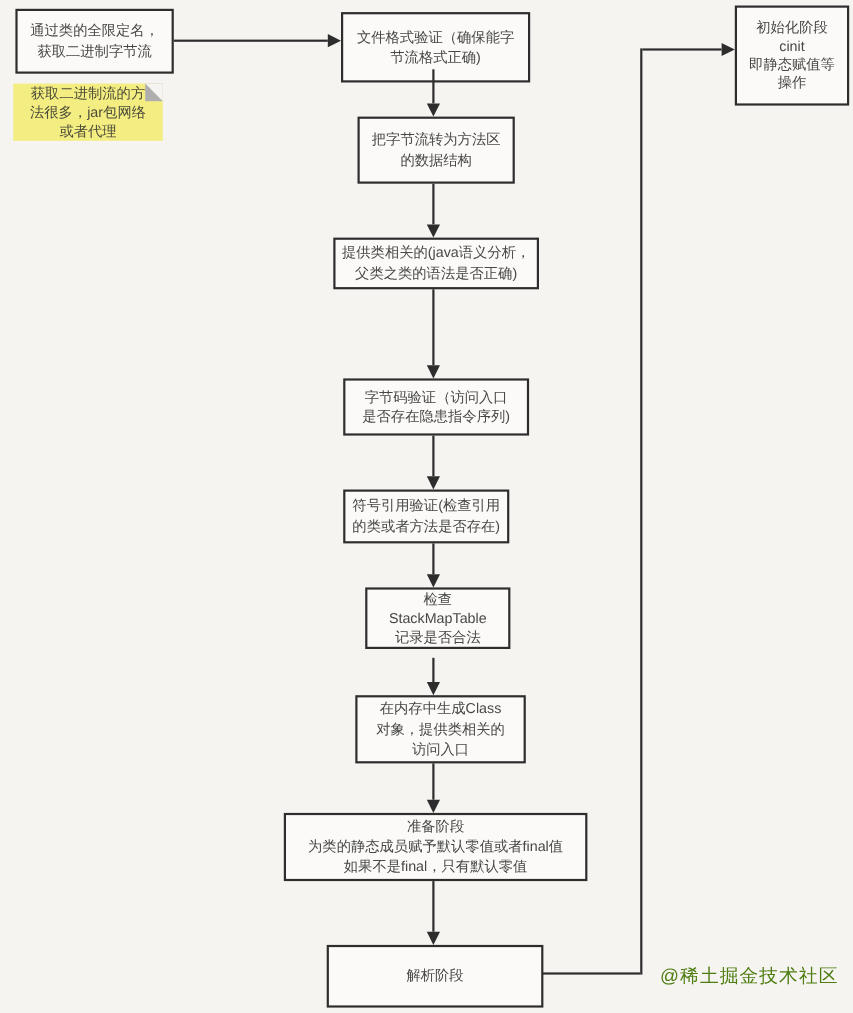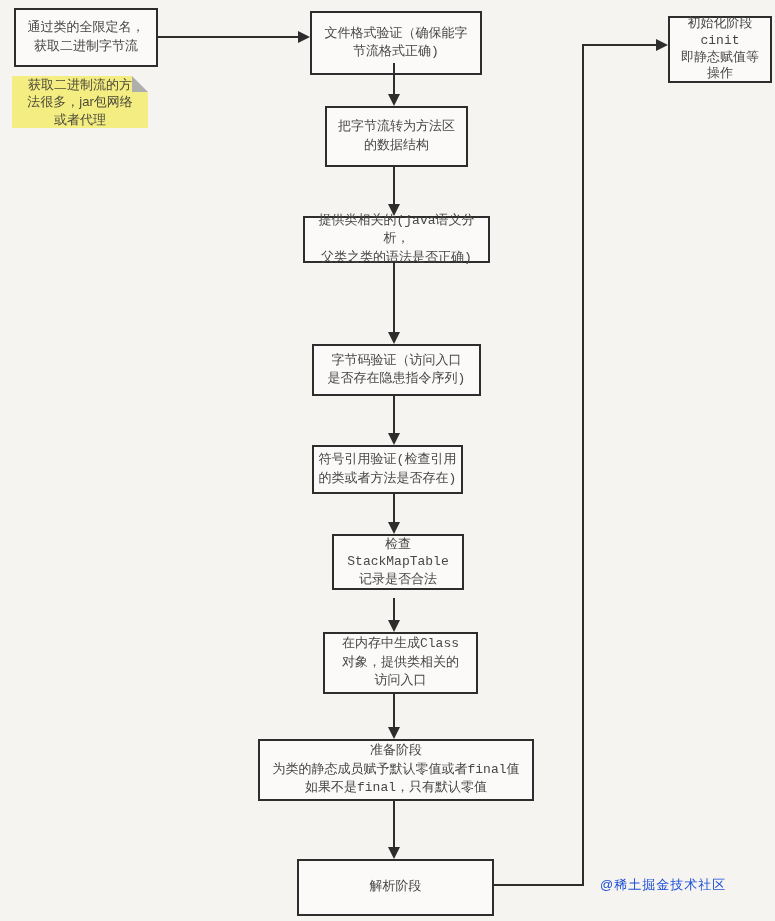--- a/index.html
+++ b/index.html
@@ -17,21 +17,20 @@
     border: 2px solid #2d2d2d;
     color: #474747;
     font-size: 13px;
     line-height: 1.42;
     text-align: center;
     display: flex;
     align-items: center;
     justify-content: center;
     white-space: pre-line;
     padding: 2px;
-    font-family: Liberation Mono, monospace;
   }
   .note {
     position: absolute;
     box-sizing: border-box;
     background: #f4ed82;
     color: #4c4c3a;
     font-size: 13px;
     line-height: 1.32;
     text-align: center;
     display: flex;
@@ -65,40 +64,40 @@
   .ah-right {
     position: absolute;
     width: 0; height: 0;
     border-top: 6px solid transparent;
     border-bottom: 6px solid transparent;
     border-left: 12px solid #2d2d2d;
   }
   .watermark {
     position: absolute;
     left: 600px; top: 876px;
-    font-size: 13px;
-    color: #1d4ed8;
+    font-size: 17px;
+    color: #4d7c0f;
     letter-spacing: 1px;
   }
 </style>
 </head>
 <body>
 
 <div class="node" style="left:14px;top:8px;width:144px;height:59px">通过类的全限定名，
 获取二进制字节流</div>
 
 <div class="note" style="left:12px;top:76px;width:136px;height:52px">获取二进制流的方
 法很多，jar包网络
 或者代理</div>
 <div class="fold" style="left:132px;top:76px;right:auto"></div>
 
 <div class="node" style="left:310px;top:11px;width:172px;height:64px">文件格式验证（确保能字
 节流格式正确)</div>
 
-<div class="node" style="left:668px;top:16px;width:104px;height:67px;line-height:1.3">初始化阶段
+<div class="node" style="left:668px;top:5px;width:104px;height:91px;line-height:1.3">初始化阶段
 cinit
 即静态赋值等
 操作</div>
 
 <div class="node" style="left:325px;top:106px;width:143px;height:61px">把字节流转为方法区
 的数据结构</div>
 
 <div class="node" style="left:303px;top:216px;width:187px;height:47px">提供类相关的(java语义分析，
 父类之类的语法是否正确)</div>
 

